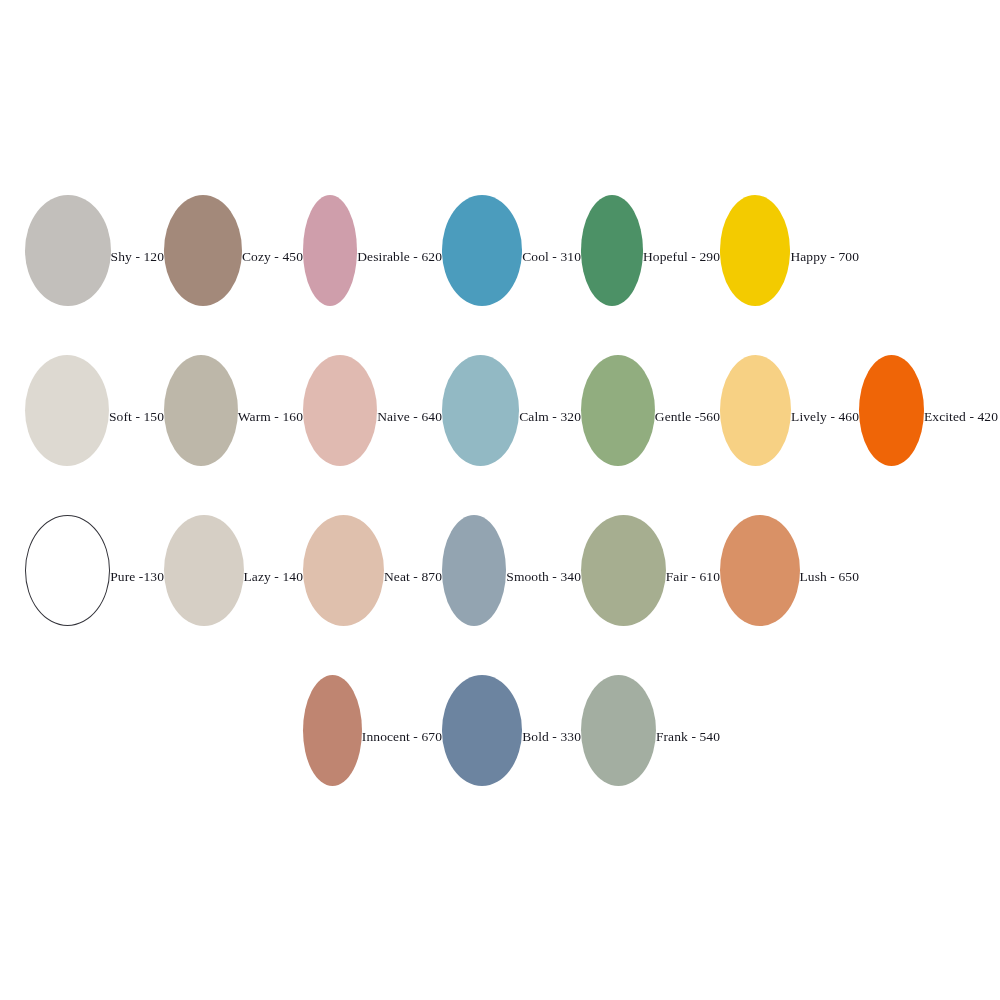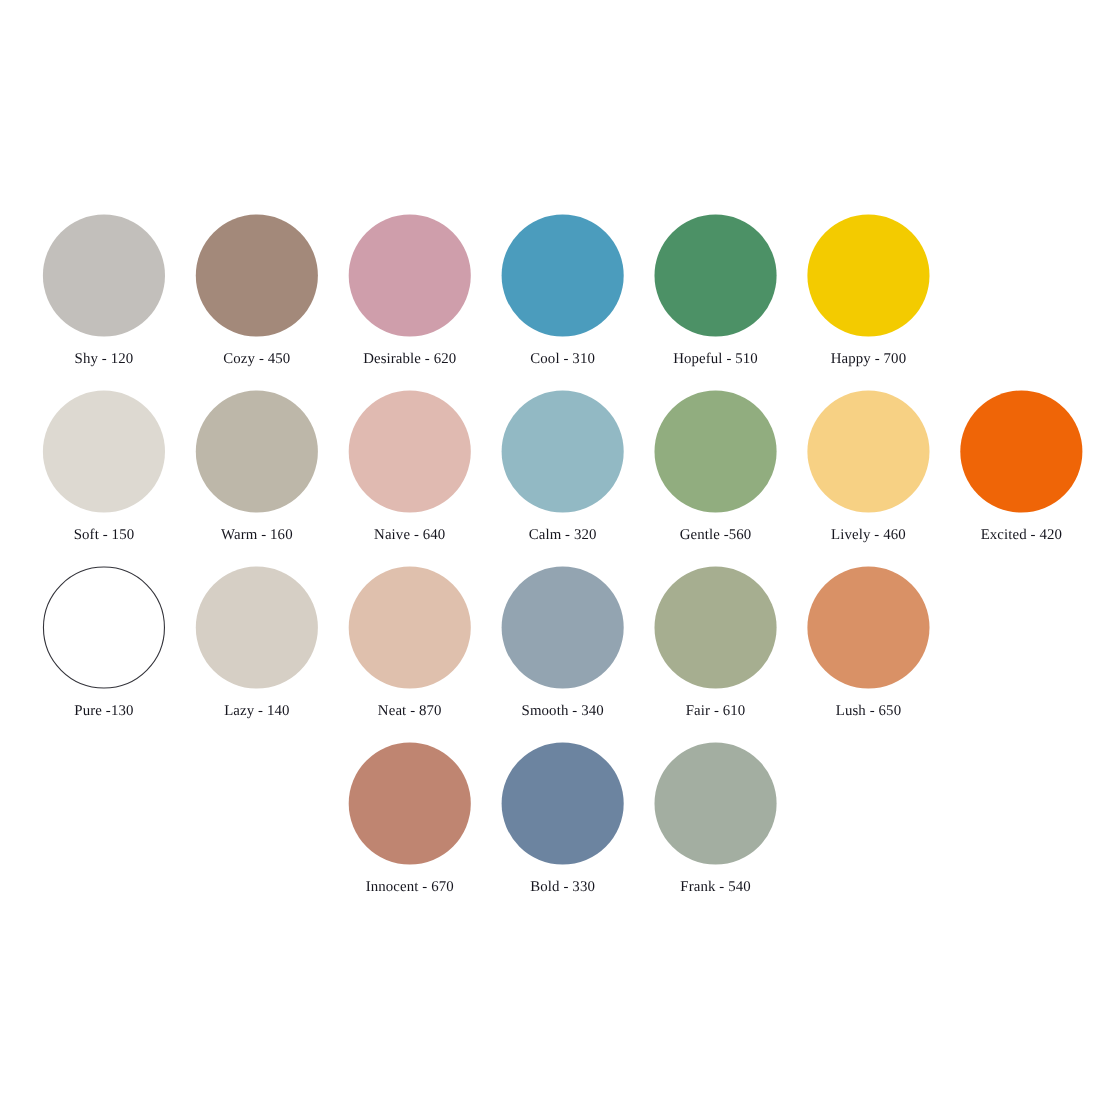--- a/index.html
+++ b/index.html
@@ -28,21 +28,21 @@
     width: 950px;
   }
   .swatch-row {
     display: flex;
     height: 160px;
     align-items: flex-start;
   }
   .swatch-cell {
     width: 139px;
     display: flex;
-    flex-direction: column;
+    flex-direction: row;
     align-items: center;
     flex: 0 0 139px;
   }
   .swatch-cell.is-empty {
     visibility: hidden;
   }
   .swatch-disc {
     width: 111px;
     height: 111px;
     border-radius: 50%;
@@ -78,21 +78,21 @@
         <div class="swatch-cell">
           <div class="swatch-disc" style="background: rgb(207, 158, 171);"></div>
           <div class="swatch-label">Desirable - 620</div>
         </div>
         <div class="swatch-cell">
           <div class="swatch-disc" style="background: rgb(75, 156, 189);"></div>
           <div class="swatch-label">Cool - 310</div>
         </div>
         <div class="swatch-cell">
           <div class="swatch-disc" style="background: rgb(76, 145, 102);"></div>
-          <div class="swatch-label">Hopeful - 510</div>
+          <div class="swatch-label">Hopeful - 290</div>
         </div>
         <div class="swatch-cell">
           <div class="swatch-disc" style="background: rgb(243, 203, 0);"></div>
           <div class="swatch-label">Happy - 700</div>
         </div>
       </div>
       <div class="swatch-row">
         <div class="swatch-cell">
           <div class="swatch-disc" style="background: rgb(221, 217, 209);"></div>
           <div class="swatch-label">Soft - 150</div>

